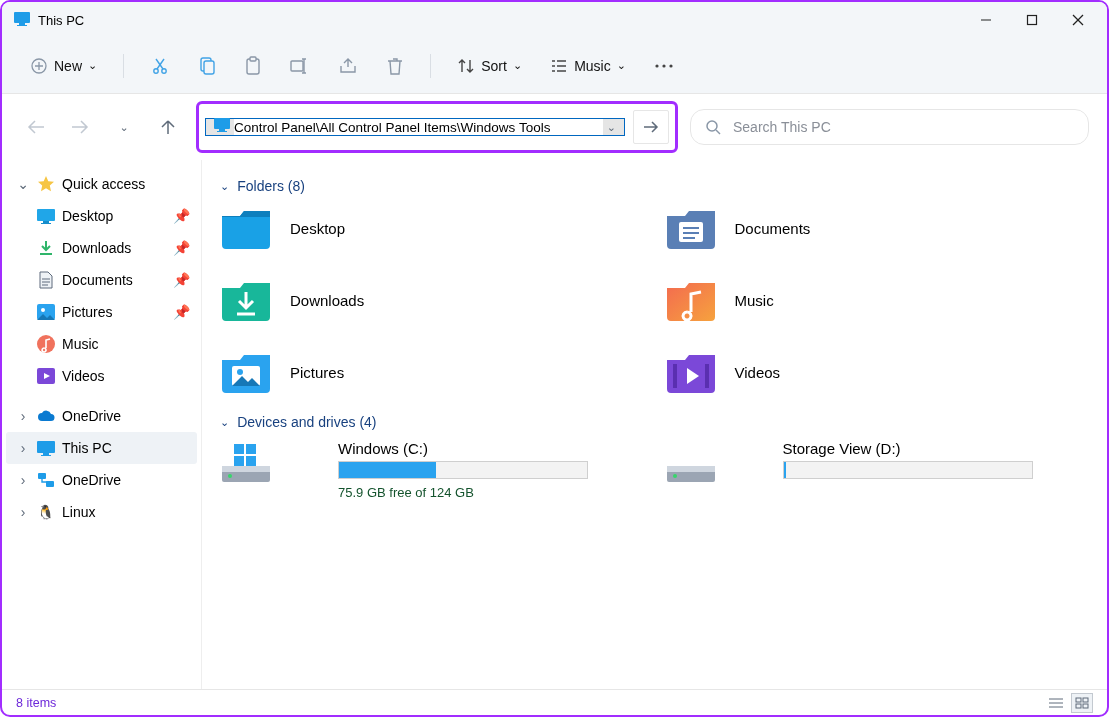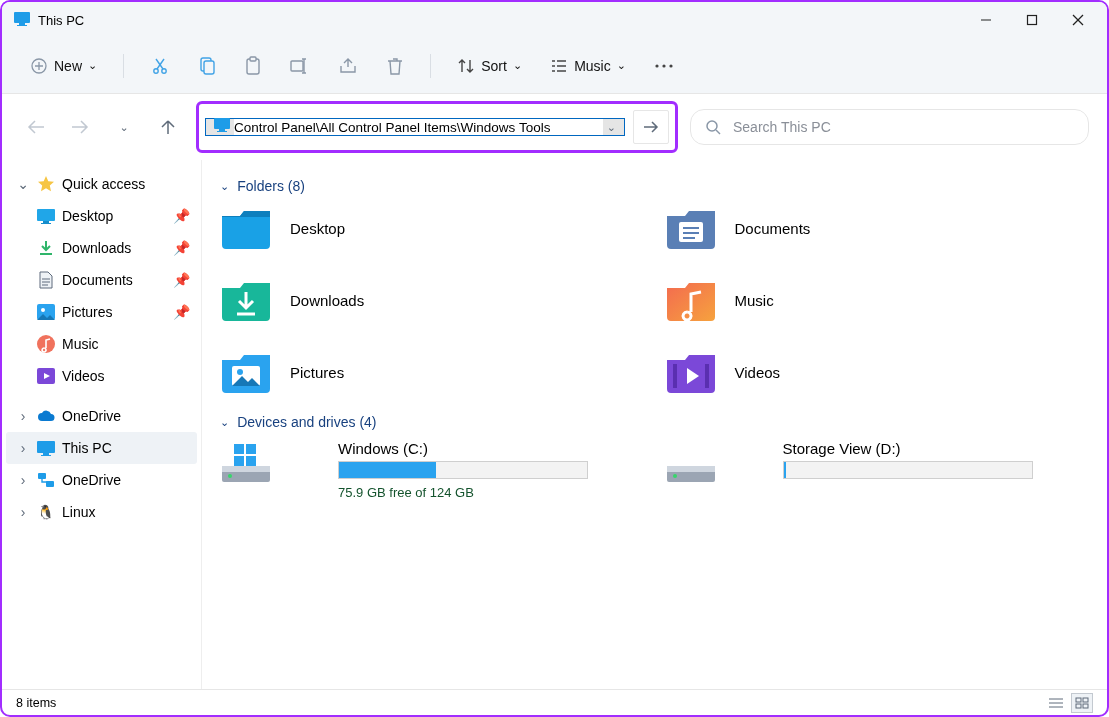--- a/index.html
+++ b/index.html
@@ -48,21 +48,21 @@
 .fitem .lbl { font-size: 15px; }
 
 .drive { display: flex; gap: 18px; }
 .drive .info { flex: 1; max-width: 250px; margin-left: 48px; }
 .drive .dname { font-size: 15px; margin-bottom: 4px; }
 .drive .bar { width: 100%; height: 18px; border: 1px solid #cfcfcf; background: #f3f3f3; margin-bottom: 6px; position: relative; }
 .drive .bar .fill { position: absolute; left: 0; top: 0; bottom: 0; background: #2aa3ef; }
 .drive .free { font-size: 13px; color: #14532d; }
 
 
-.status { height: 26px; border-top: 1px solid #e6e6e6; display: flex; align-items: center; padding: 0 14px; font-size: 12.5px; color: #000000; }
+.status { height: 26px; border-top: 1px solid #e6e6e6; display: flex; align-items: center; padding: 0 14px; font-size: 12.5px; color: #6d28d9; }
 .status .right { margin-left: auto; display: flex; gap: 4px; }
 .status .vbtn { width: 22px; height: 20px; display: flex; align-items: center; justify-content: center; border: 1px solid transparent; cursor: pointer; }
 .status .vbtn.active { border-color: #c3c9d0; background: #eef2f6; }
 
 .chev-glyph { font-size: 11px; }
 </style>
 </head>
 <body>
 
 <div class="titlebar">

